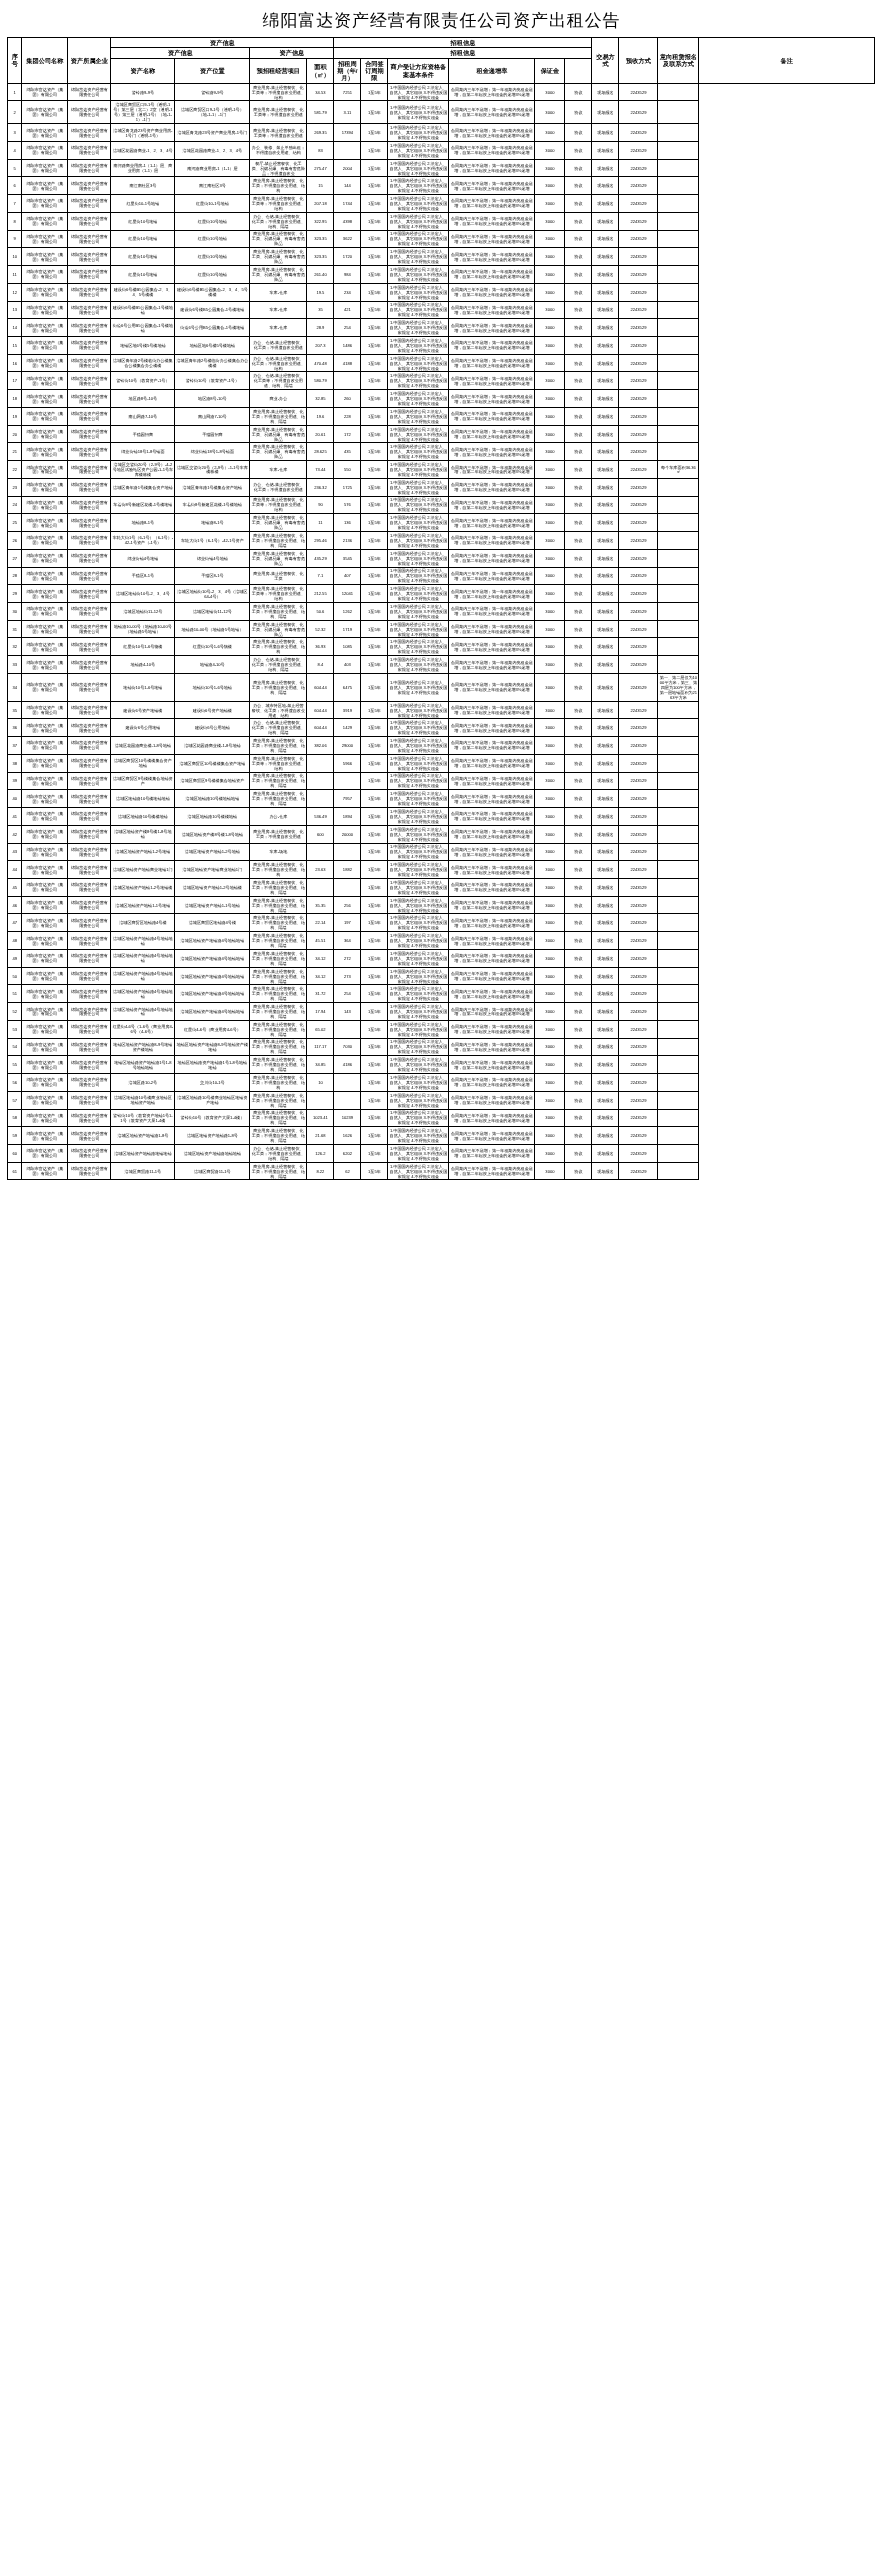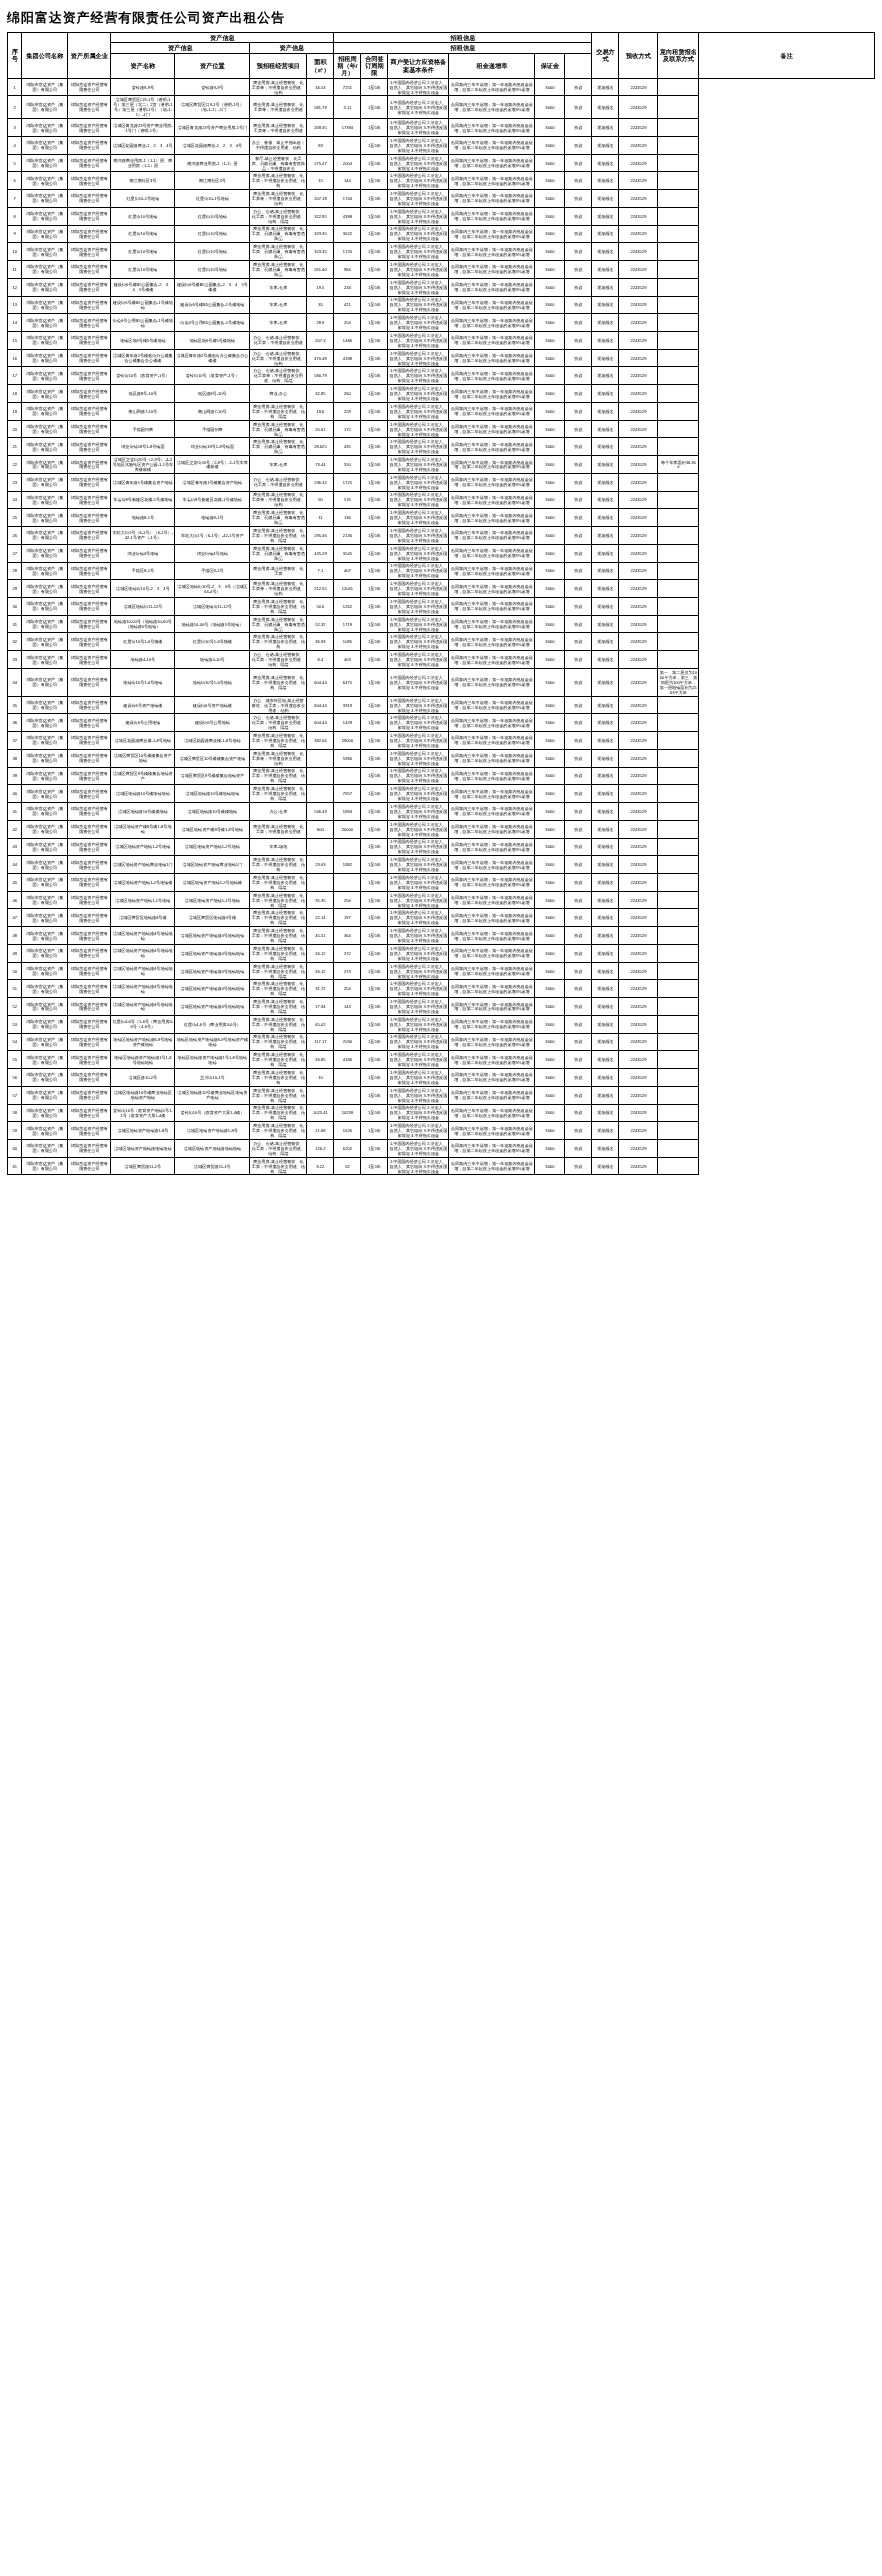--- a/index.html
+++ b/index.html
@@ -11,24 +11,24 @@
     width: 883px;
     font-family: "Liberation Sans", sans-serif;
     color: #000000;
   }
   .page {
     width: 883px;
     box-sizing: border-box;
     padding: 5.3px 7.1px 9px 7.1px;
   }
   .doc-title {
-    text-align: left;
+    text-align: center;
     font-family: "Liberation Serif", serif;
-    font-weight: bold;
-    font-size: 13px;
+    font-weight: normal;
+    font-size: 17px;
     letter-spacing: 0.9px;
     padding: 3.6px 0 5.3px 0;
   }
   table.sheet {
     border-collapse: collapse;
     width: 868px;
     table-layout: fixed;
   }
   table.sheet td, table.sheet th {
     border: 0.9px solid #000000;

